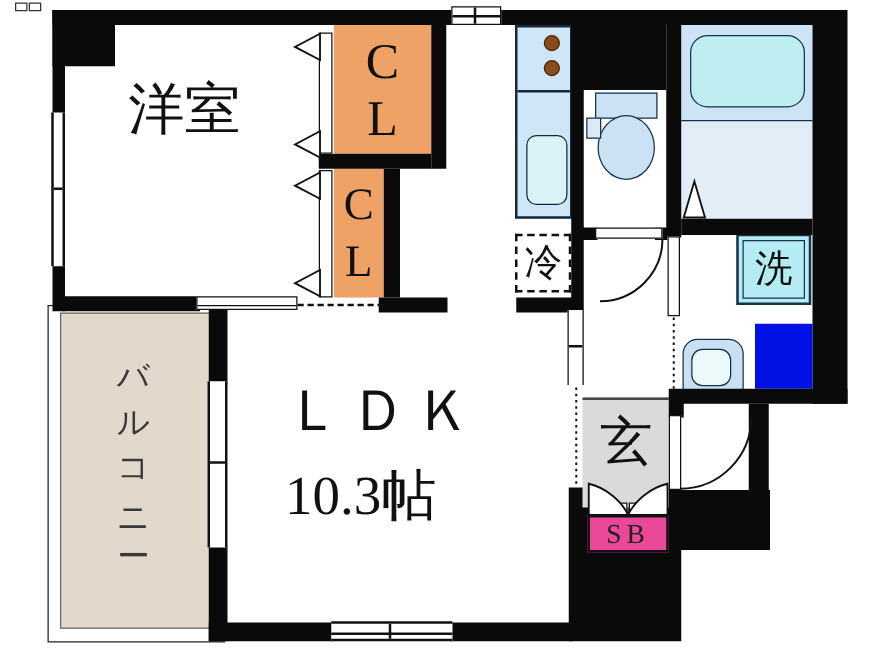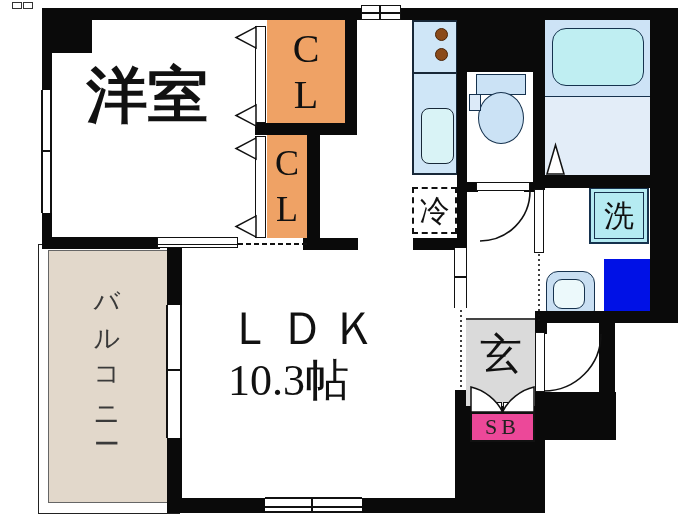--- a/index.html
+++ b/index.html
@@ -128,26 +128,26 @@
     <path d="M 238 244 H 309" fill="none" stroke="#111" stroke-width="2" stroke-dasharray="5 3"></path>
     <path d="M 461 310 V 389" fill="none" stroke="#111" stroke-width="1.6" stroke-dasharray="2 3"></path>
     <path d="M 539 254 V 321" fill="none" stroke="#111" stroke-width="1.6" stroke-dasharray="2 3"></path>
   </svg>
 
   <div class="abs ctr" style="left:470px;top:412px;width:65px;height:30px;background:#ec4899;border:2px solid #111;">
     <span class="txt" style="font-size:22px;letter-spacing:4px;color:#222;">SB</span>
   </div>
 
   <div class="abs txt" style="left:55px;top:64px;width:185px;text-align:center;">
-    <div style="font-size:61px;font-weight:bold;">洋室</div>
+    <div style="font-size:45px;">洋室</div>
   </div>
 
   <div class="abs txt" style="left:228px;top:305px;width:210px;">
     <div style="font-size:46px;letter-spacing:6px;">ＬＤＫ</div>
-    <div style="font-size:44px;margin-top:5px;">10.3帖</div>
+    <div style="font-size:44px;margin-top:21px;">10.3帖</div>
   </div>
 
   <div class="abs txt" style="left:93px;top:272px;height:215px;writing-mode:vertical-rl;font-size:26px;letter-spacing:10px;color:#3a3a3a;">バルコニー</div>
 
   <div class="abs txt ctr" style="left:478px;top:330px;width:46px;height:48px;">
     <span style="font-size:42px;">玄</span>
   </div>
 
   <div class="abs txt" style="left:267px;top:26px;width:78px;text-align:center;font-size:40px;line-height:46px;">
     <div>C</div>

